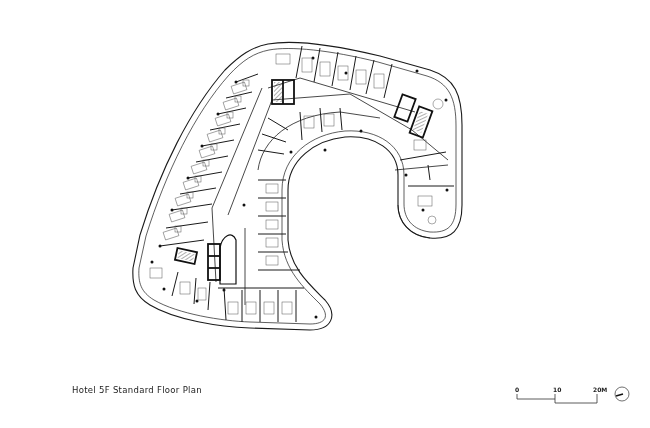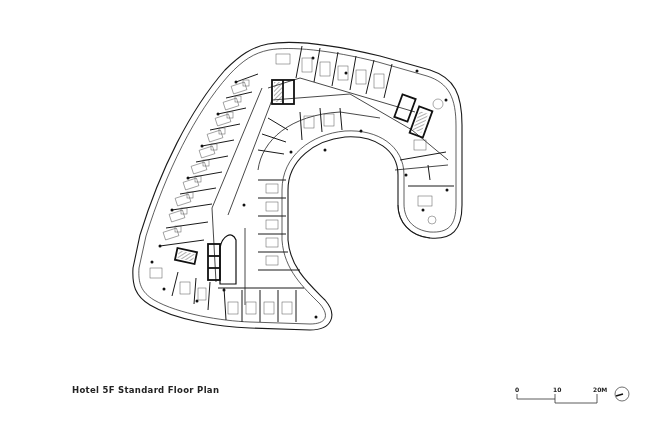--- a/index.html
+++ b/index.html
@@ -1,20 +1,20 @@
 <!DOCTYPE html>
 <html><head>
 <meta charset="utf-8">
 <style>
   html, body { margin: 0; padding: 0; background: #ffffff; }
   body { width: 650px; height: 428px; position: relative; overflow: hidden; font-family: "DejaVu Sans", sans-serif; }
   #plan { position: absolute; left: 0; top: 0; width: 650px; height: 428px; }
   .caption { position: absolute; left: 72px; top: 385px; color: #222; }
   .caption .cn { font-size: 8.5px; line-height: 11px; letter-spacing: 0.2px; }
-  .caption .en { font-size: 8.5px; line-height: 11px; letter-spacing: 0.3px; font-weight: bold; }
+  .caption .en { font-size: 8.5px; line-height: 11px; letter-spacing: 0.3px; }
   .scale { position: absolute; left: 515px; top: 386px; width: 100px; height: 20px; }
   .scale .lbl { position: absolute; top: 0; font-size: 6px; font-weight: bold; color: #222; }
   .compass { position: absolute; left: 614px; top: 386px; width: 16px; height: 16px; }
 </style>
 </head>
 <body>
 
 <svg id="plan" viewBox="0 0 650 428" xmlns="http://www.w3.org/2000/svg">
   <defs>
     <pattern id="hatch" width="3" height="3" patternUnits="userSpaceOnUse" patternTransform="rotate(45)">

